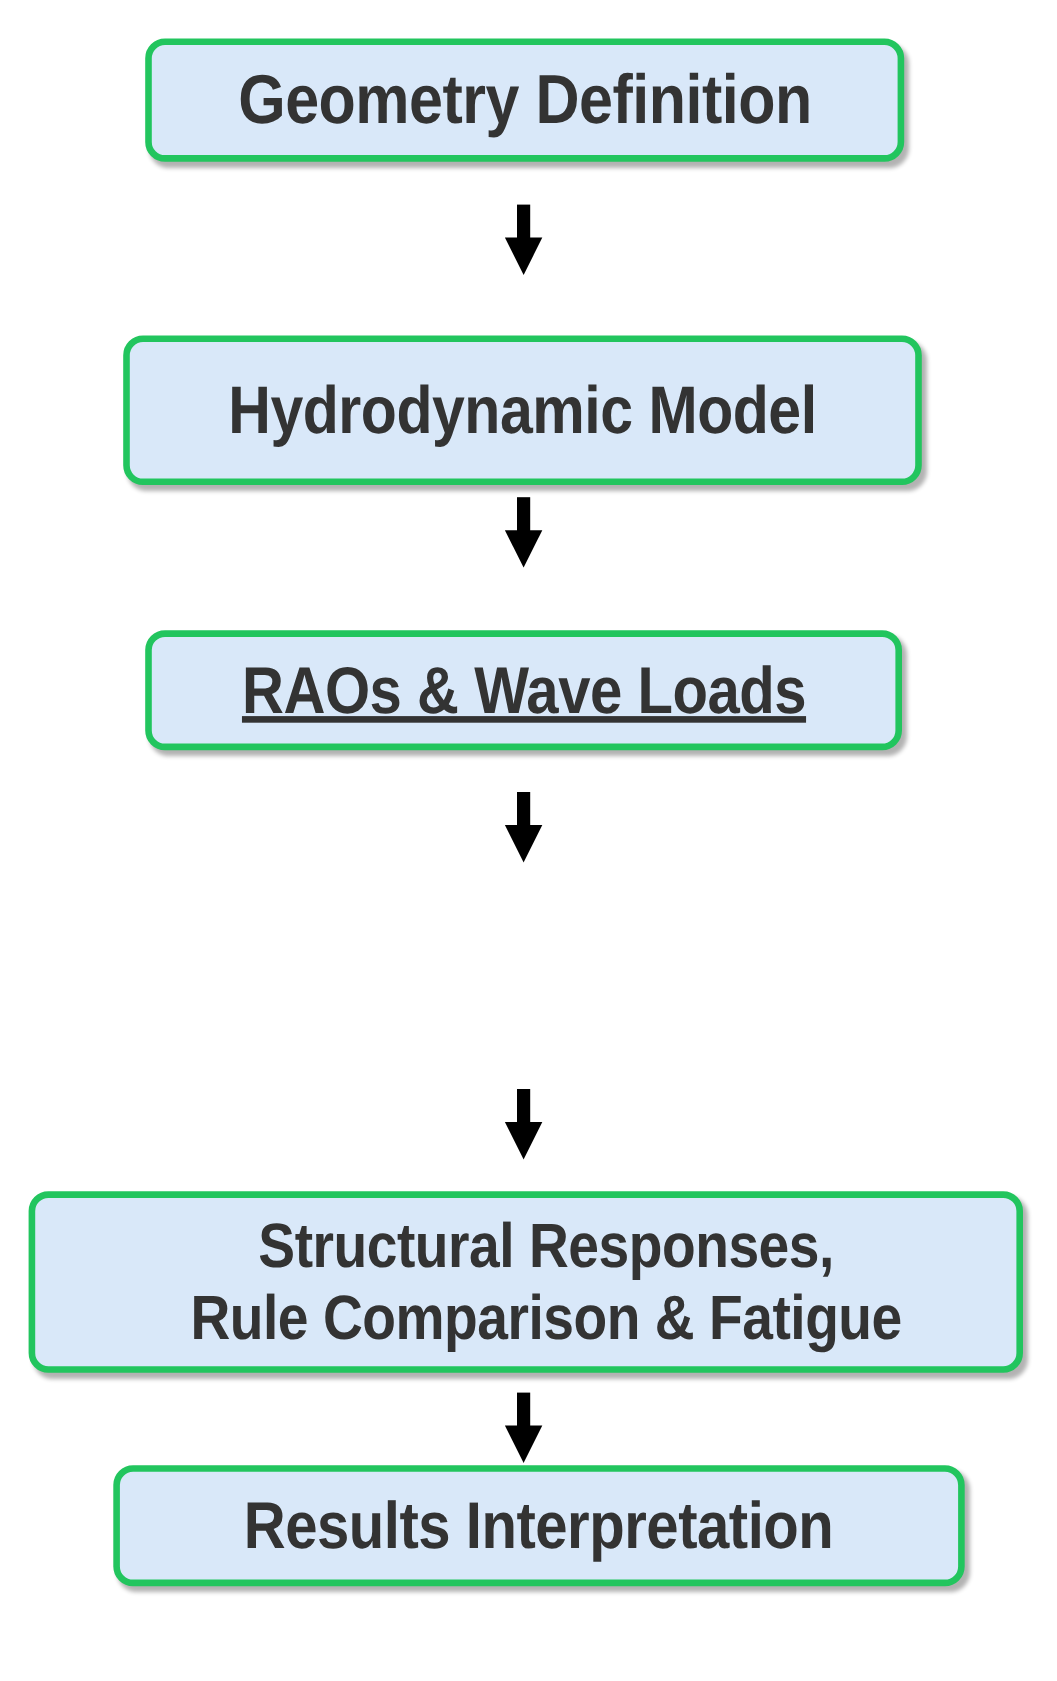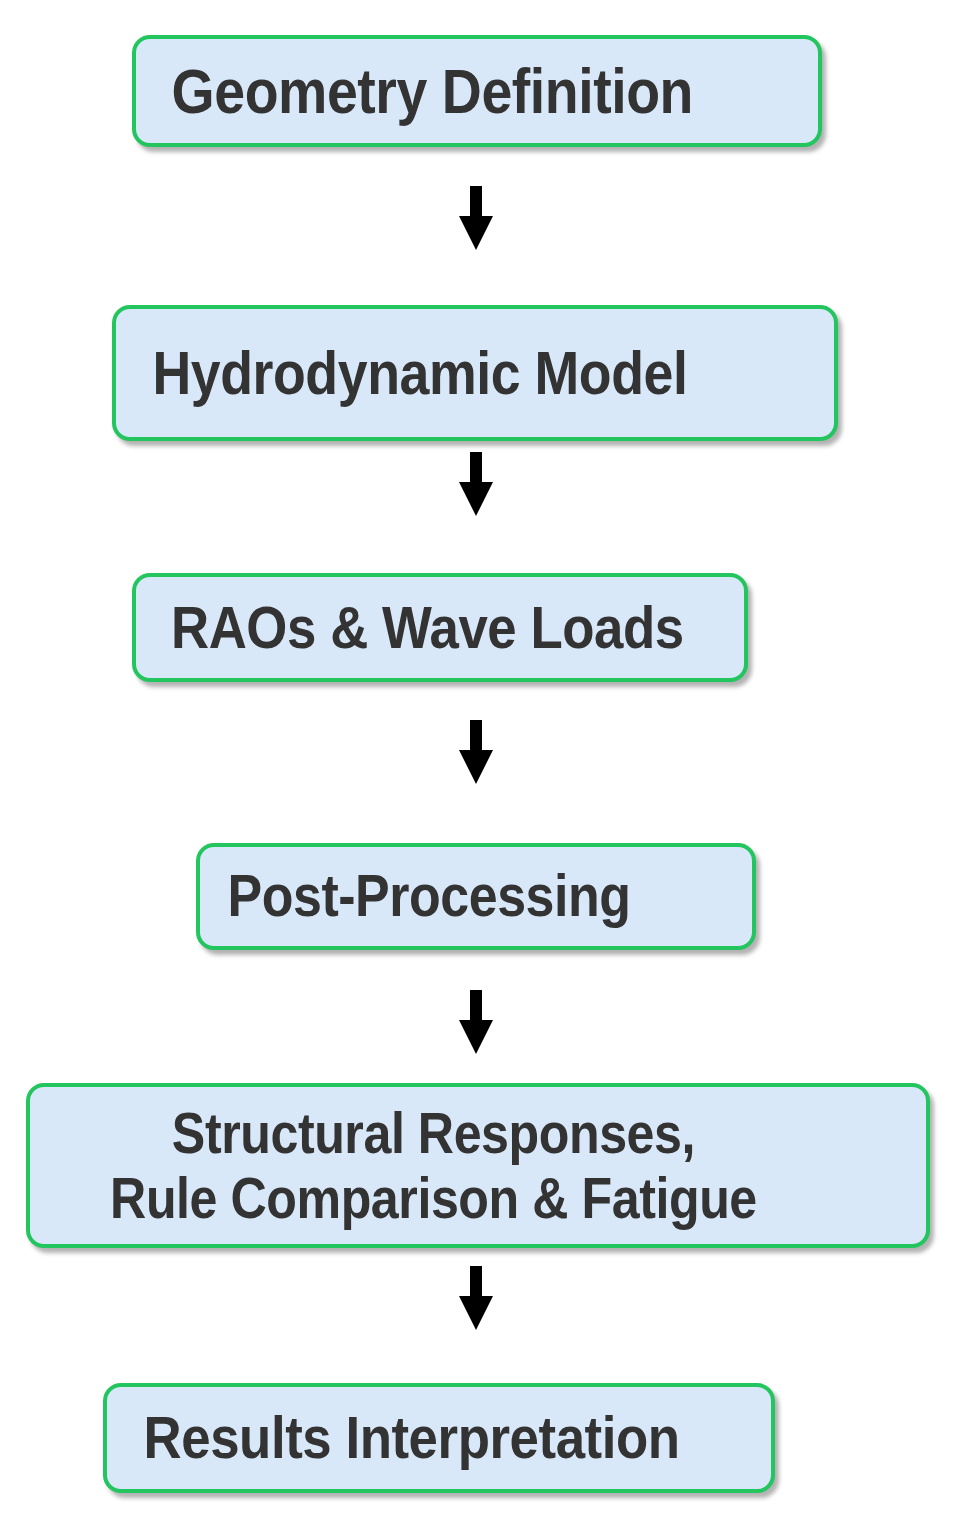--- a/index.html
+++ b/index.html
@@ -16,48 +16,48 @@
     height: 1528px;
     background: #ffffff;
     overflow: hidden;
   }
 
   
   .node {
     position: absolute;
     box-sizing: border-box;
     background: #d9e8f9;
-    border: 4px solid #22c55e;
+    border: 6px solid #22c55e;
     border-radius: 18px;
     display: flex;
     align-items: center;
-    justify-content: flex-start;
+    justify-content: center;
     text-align: center;
     color: #333333;
     font-weight: bold;
     font-family: "Liberation Sans", "DejaVu Sans", sans-serif;
     font-stretch: condensed;
     letter-spacing: -0.5px;
     box-shadow: 4px 5px 4px rgba(0,0,0,0.30);
   }
   .node .label {
     display: block;
     line-height: 1.06;
     white-space: pre-line;
     transform: scaleX(0.88);
     transform-origin: center center;
   }
 
   
   #node-1 { left: 132px; top: 35px;   width: 690px; height: 112px; }
   #node-2 { left: 112px; top: 305px;  width: 726px; height: 136px; }
-  #node-3 { left: 132px; top: 573px;  width: 616px; height: 109px; }
+  #node-3 { left: 132px; top: 573px;  width: 688px; height: 109px; text-decoration: underline; }
   #node-4 { left: 196px; top: 843px;  width: 560px; height: 107px; }
   #node-5 { left: 26px;  top: 1083px; width: 904px; height: 165px; padding-left: 36px; }
-  #node-6 { left: 103px; top: 1383px; width: 672px; height: 110px; }
+  #node-6 { left: 103px; top: 1332px; width: 774px; height: 110px; }
 
   #node-1 .label { font-size: 63px; }
   #node-2 .label { font-size: 61px; }
   #node-3 .label { font-size: 60px; }
   #node-4 .label { font-size: 59px; }
   #node-5 .label { font-size: 57px; line-height: 1.14; }
   #node-6 .label { font-size: 60px; }
 
   
   .arrow {
@@ -118,23 +118,20 @@
 
   <div class="node" id="node-3">
     <span class="label">RAOs &amp; Wave Loads</span>
   </div>
 
   <div class="arrow" id="arrow-3">
     <span class="shaft"></span>
     <span class="head"></span>
   </div>
 
-  <div class="node" id="node-4">
-    <span class="label">Post-Processing</span>
-  </div>
 
   <div class="arrow" id="arrow-4">
     <span class="shaft"></span>
     <span class="head"></span>
   </div>
 
   <div class="node" id="node-5">
     <span class="label">Structural Responses,
 Rule Comparison &amp; Fatigue</span>
   </div>

